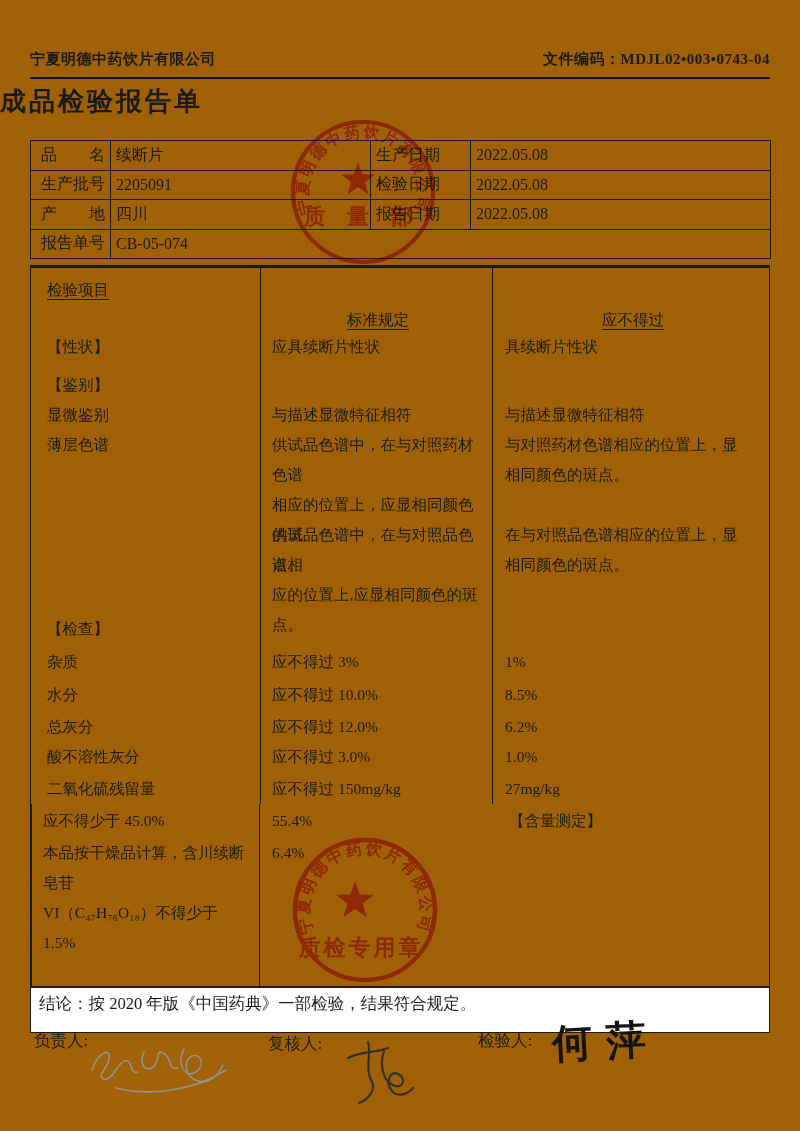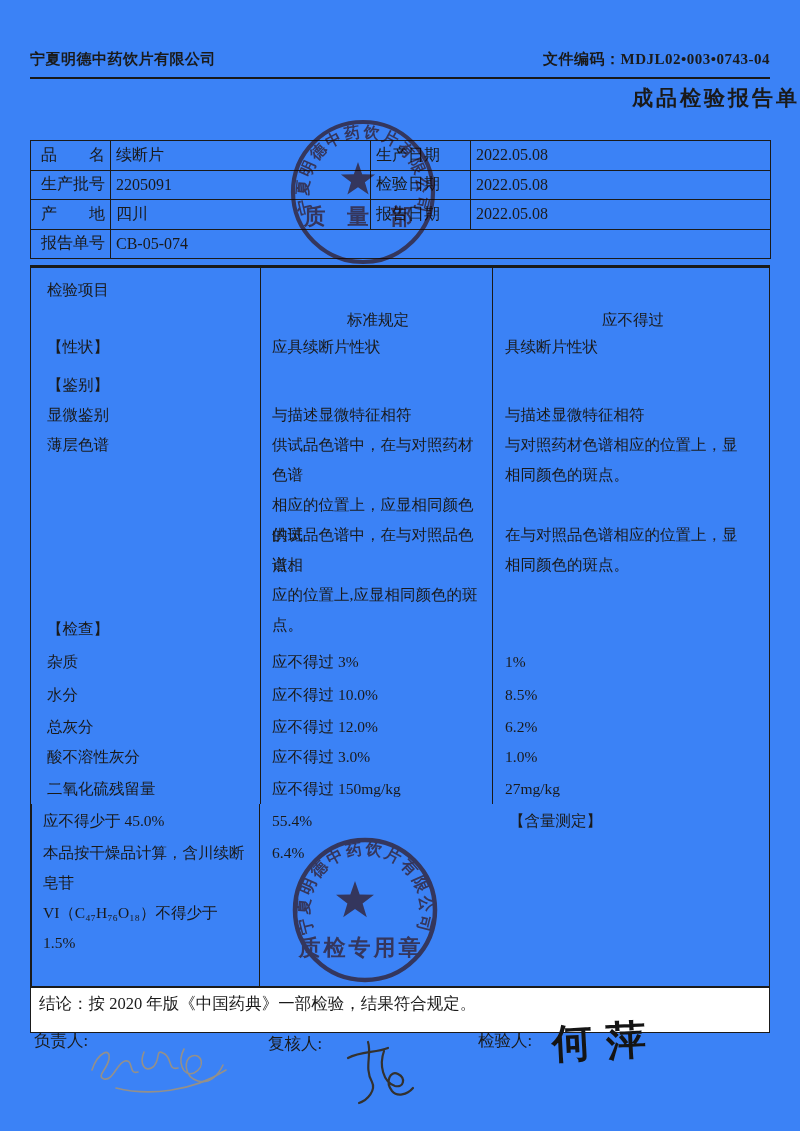--- a/index.html
+++ b/index.html
@@ -1,27 +1,27 @@
 <!DOCTYPE html>
 <html><head>
 <meta charset="utf-8">
 <style>
   html,body{margin:0;padding:0;background:#ffffff;}
   body{width:800px;height:1131px;position:relative;overflow:hidden;
        font-family:"Liberation Serif","DejaVu Serif",serif;color:#1a1a1a;}
-  .page{position:absolute;left:0;top:0;width:800px;height:1131px;background:#3b82f6;}
+  .page{position:absolute;left:0;top:0;width:800px;height:1131px;background:#a16207;}
 
   
   .header-line{position:absolute;left:30px;top:50px;width:740px;display:flex;
                justify-content:space-between;font-size:15px;font-weight:600;letter-spacing:.5px;}
   .rule{position:absolute;left:30px;top:77px;width:740px;border-top:2.5px solid #181818;}
 
-  .title{position:absolute;left:0;top:84px;width:100%;text-align:right;
+  .title{position:absolute;left:0;top:84px;width:100%;text-align:left;
          font-family:"Liberation Sans","DejaVu Sans",sans-serif;
-         font-size:21px;font-weight:700;letter-spacing:3px;}
+         font-size:26px;font-weight:700;letter-spacing:3px;}
 
   
   table.info{position:absolute;left:30px;top:140px;width:740px;border-collapse:collapse;
              table-layout:fixed;font-size:16px;}
   table.info td{border:1px solid #1a1a1a;height:28.5px;padding:0 6px 0 5px;
                 overflow:hidden;white-space:nowrap;}
   table.info td.lbl{padding:0 10px;}
 
   
   .main{position:absolute;left:30px;top:265px;width:740px;height:722px;box-sizing:border-box;
@@ -29,21 +29,21 @@
         grid-template-columns:229px 233px 276px;
         grid-template-rows:62px 38px 30px 30px 90px 94px 33px 33px 32px 30px 32px 32px 32px auto;
         font-size:15.5px;overflow:hidden;}
   .main > div{box-sizing:border-box;line-height:30px;}
   .c0{padding:2px 6px 0 16px;}
   .c1{border-left:1px solid #1a1a1a;border-right:1px solid #1a1a1a;
       padding:2px 8px 0 11px;white-space:pre-line;}
   .c2{padding:2px 8px 0 12px;white-space:pre-line;}
   .hdr{padding-top:7px;}
   .hdr.center{text-align:center;}
-  .u{text-underline-offset:4px;}
+  .u{text-decoration:underline;text-underline-offset:4px;}
 
   
   .conclusion{position:absolute;left:30px;top:987px;width:740px;height:46px;box-sizing:border-box;
               border:1px solid #1a1a1a;font-size:16.5px;line-height:32px;padding-left:8px;
               background:#fff;}
   .sig-label{position:absolute;font-size:16.5px;}
   .sig-name{position:absolute;left:552px;top:1014px;font-size:40px;font-weight:700;
             letter-spacing:14px;transform:rotate(-3deg);color:#141414;}
   .sig-svg{position:absolute;}
 

